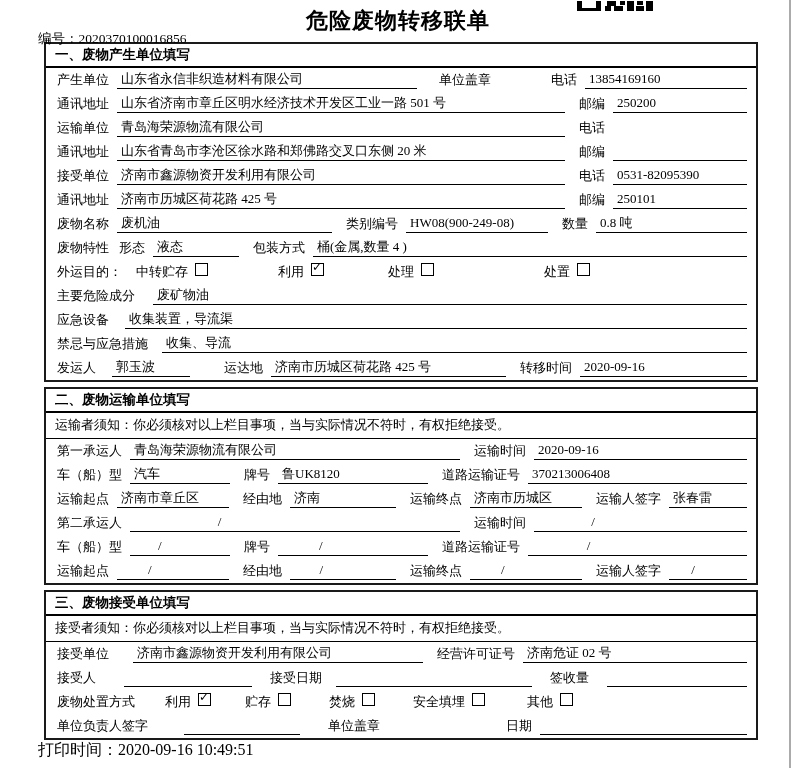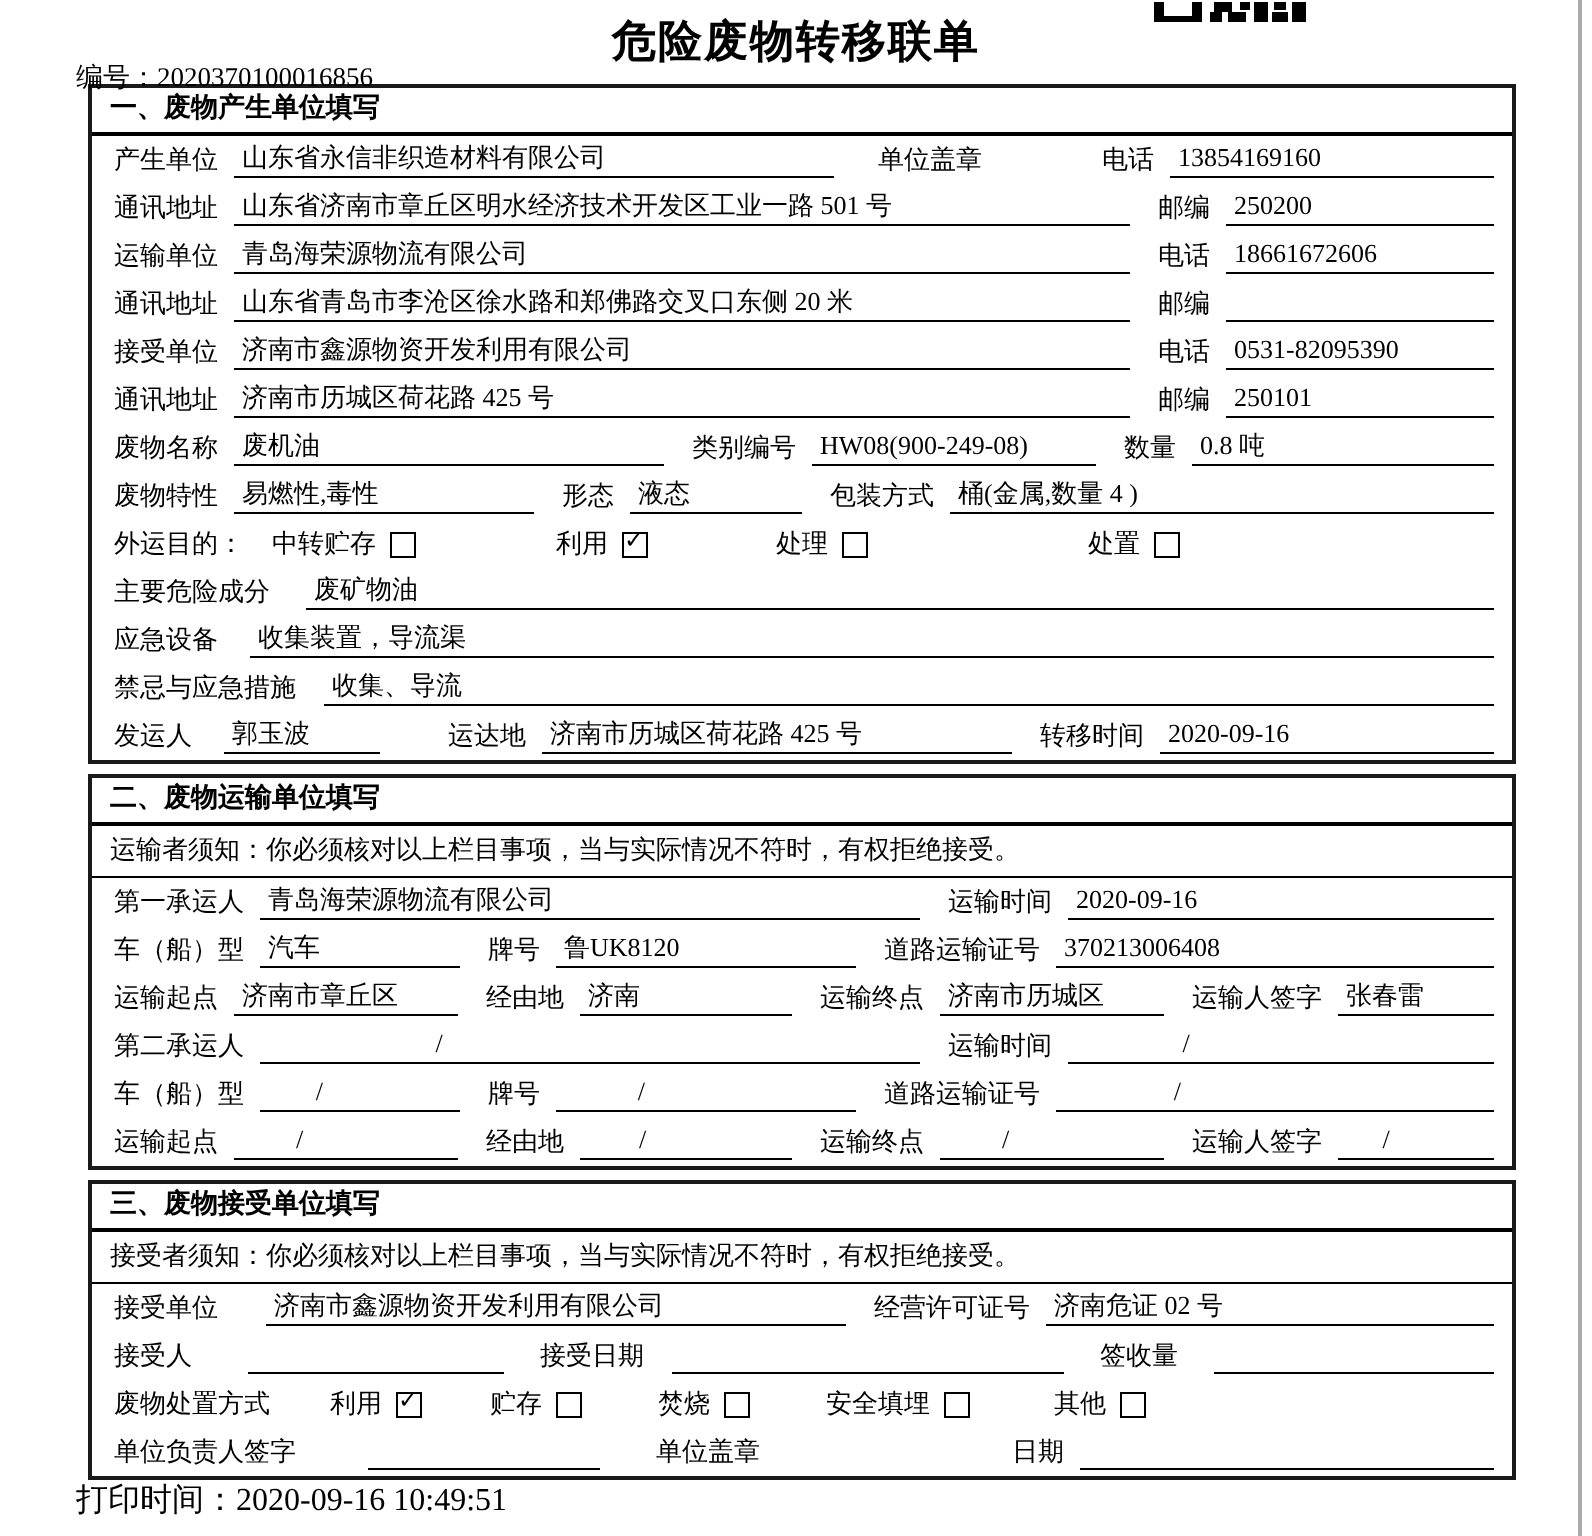--- a/index.html
+++ b/index.html
@@ -18,21 +18,21 @@
   .form-section{border:2px solid #1a1a1a;margin-top:5px;box-sizing:border-box;background:#fff;}
   .form-section:first-child{margin-top:2px;}
   .section-title{border-bottom:2px solid #000;font-weight:bold;font-size:13.5px;padding:2px 9px 3px;line-height:17px;font-family:"DejaVu Sans","Liberation Sans",sans-serif;}
   .frow{display:flex;align-items:flex-end;min-height:24px;padding:0 9px 3px;box-sizing:border-box;}
   .note-row{border-bottom:1px solid #000;padding:3px 9px 4px;line-height:18px;box-sizing:border-box;}
   .lab{white-space:nowrap;margin:0 8px 0 2px;line-height:18px;}
   .val{border-bottom:1px solid #000;padding:0 4px 0;margin-right:12px;line-height:18px;
        white-space:nowrap;overflow:hidden;box-sizing:border-box;min-height:18px;}
   .val.flexv{flex:1 1 0;margin-right:0;}
   .val.slash{text-indent:26%;}
-  .chk{display:flex;align-items:flex-end;white-space:nowrap;line-height:18px;}
+  .chk{display:flex;white-space:nowrap;line-height:18px;}
   .chk .box{width:11px;height:11px;border:1.5px solid #000;display:inline-block;margin:0 0 2px 7px;position:relative;}
   .chk .mark{position:absolute;left:0px;top:-3px;font-size:12px;line-height:12px;font-family:"DejaVu Sans",sans-serif;}
   .print-time{margin:0 0 0 38px;font-size:16px;white-space:nowrap;}
 </style>
 </head>
 <body>
 
 <div class="doc-header">
   <div class="doc-number"><span>编号：</span><span>2020370100016856</span></div>
   <div class="doc-title">危险废物转移联单</div>
@@ -68,21 +68,20 @@
       <div class="frow">
         <span class="lab">通讯地址</span>
         <span class="val" style="width: 448px;">山东省济南市章丘区明水经济技术开发区工业一路 501 号</span>
         <span class="lab">邮编</span>
         <span class="val flexv">250200</span>
       </div>
       <div class="frow">
         <span class="lab">运输单位</span>
         <span class="val" style="width: 448px;">青岛海荣源物流有限公司</span>
         <span class="lab">电话</span>
-        <span class="val flexv">18661672606</span>
       </div>
       <div class="frow">
         <span class="lab">通讯地址</span>
         <span class="val" style="width: 448px;">山东省青岛市李沧区徐水路和郑佛路交叉口东侧 20 米</span>
         <span class="lab">邮编</span>
         <span class="val flexv"></span>
       </div>
       <div class="frow">
         <span class="lab">接受单位</span>
         <span class="val" style="width: 448px;">济南市鑫源物资开发利用有限公司</span>
@@ -98,21 +97,20 @@
       <div class="frow">
         <span class="lab">废物名称</span>
         <span class="val" style="width: 215px;">废机油</span>
         <span class="lab">类别编号</span>
         <span class="val" style="width: 142px;">HW08(900-249-08)</span>
         <span class="lab">数量</span>
         <span class="val flexv">0.8 吨</span>
       </div>
       <div class="frow">
         <span class="lab">废物特性</span>
-        <span class="val" style="width: 150px;">易燃性,毒性</span>
         <span class="lab">形态</span>
         <span class="val" style="width: 86px;">液态</span>
         <span class="lab">包装方式</span>
         <span class="val flexv">桶(金属,数量 4 )</span>
       </div>
       <div class="frow">
         <span class="lab">外运目的：</span>
         <span class="chk" style="margin-left: 6px;">
           <span class="chk-lab">中转贮存</span>
           <span class="box"></span>

